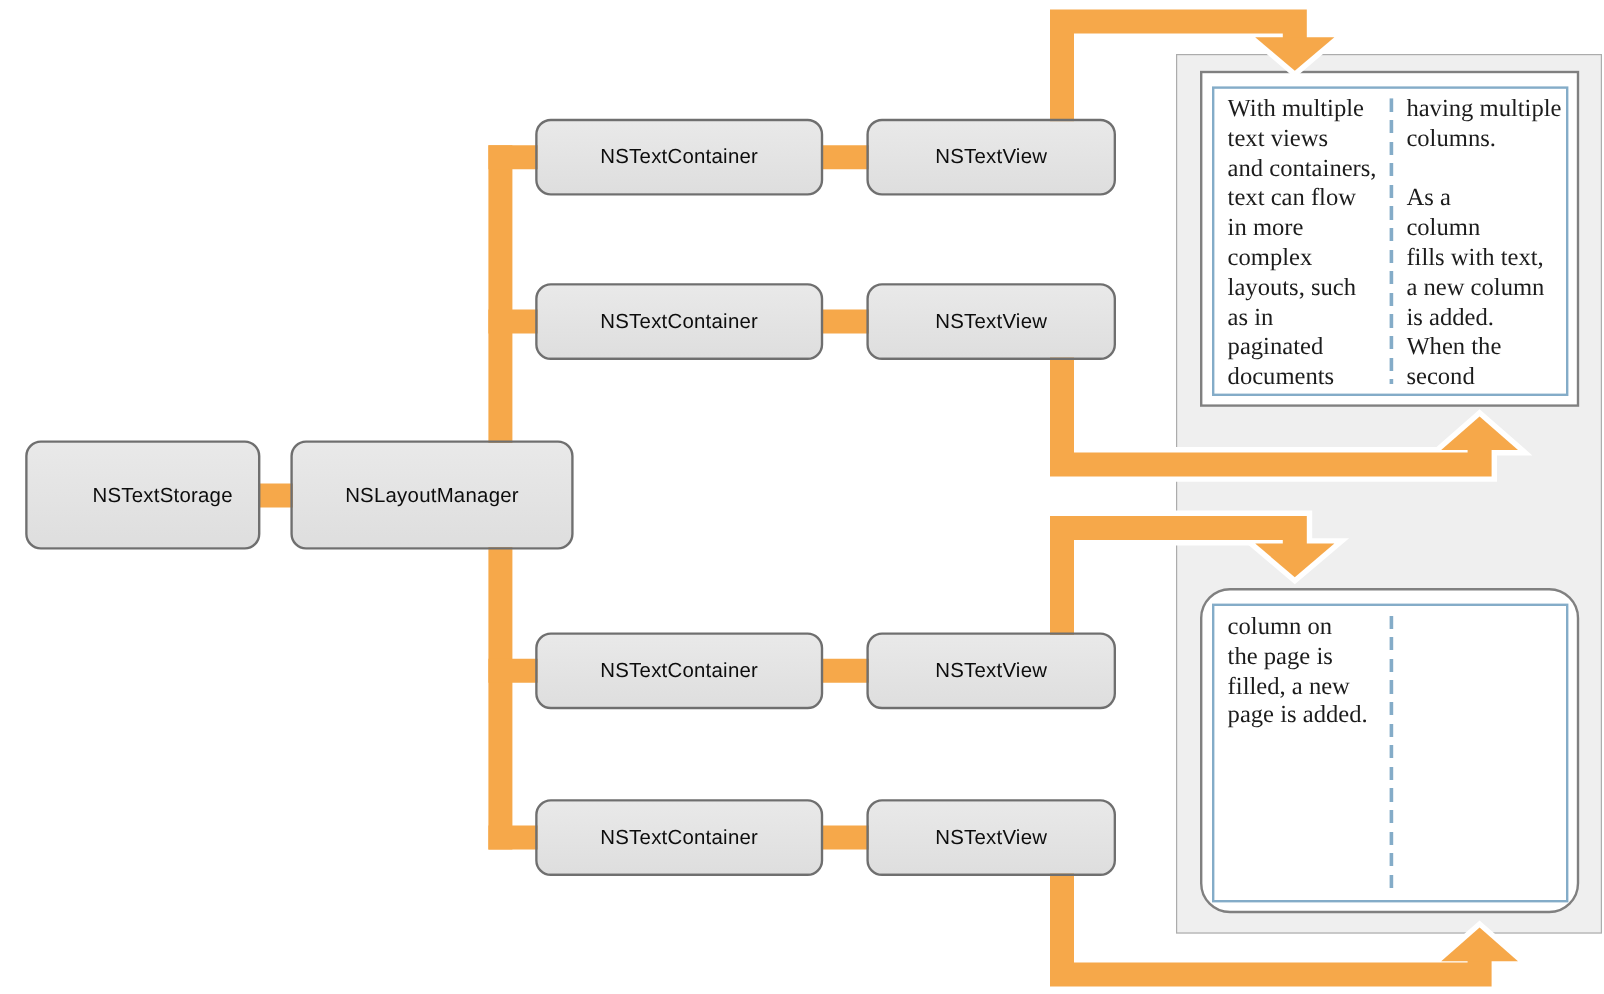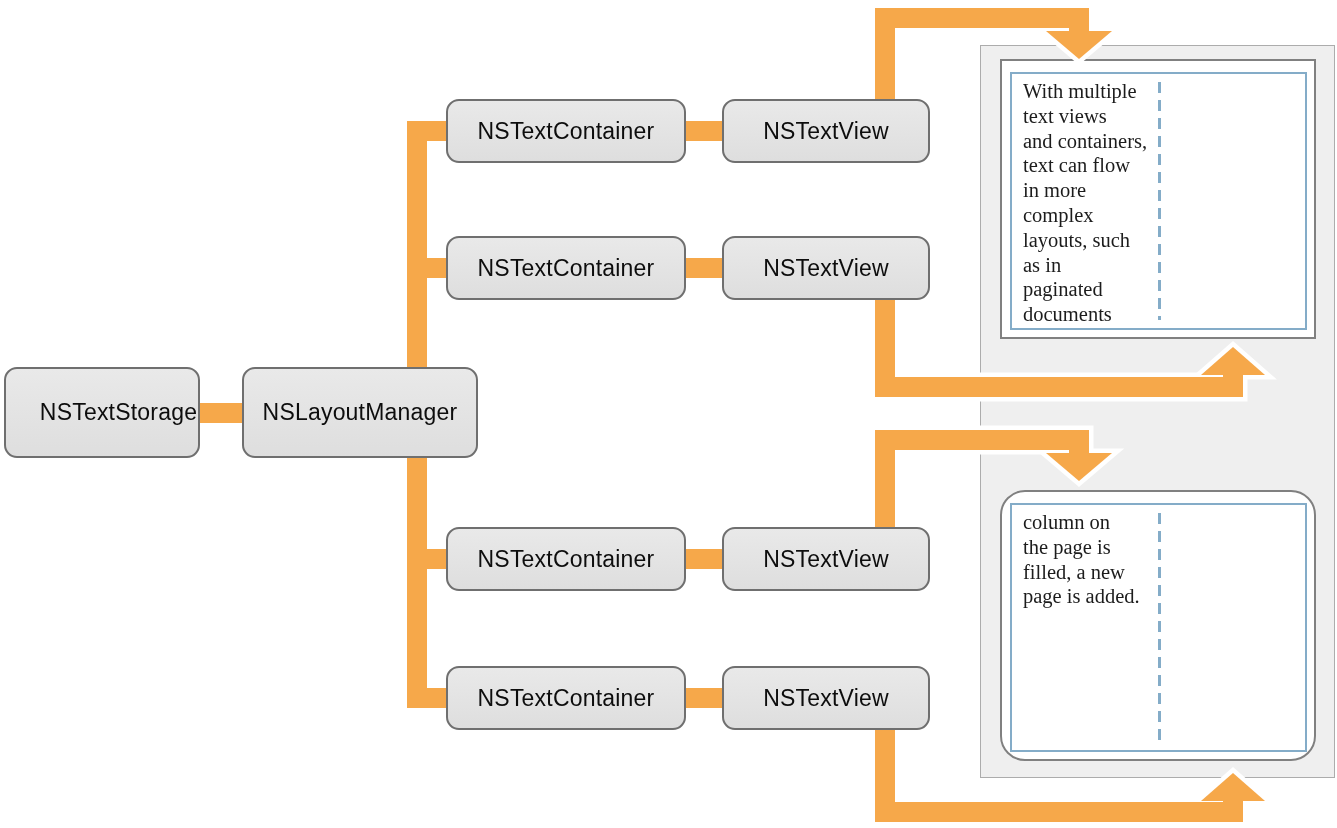--- a/index.html
+++ b/index.html
@@ -38,21 +38,21 @@
   .wire{stroke:#f6a84a;stroke-width:20;fill:none;}
   .wire-halo{stroke:#ffffff;stroke-width:29;fill:none;}
   .head{fill:#f6a84a;stroke:none;}
   .head-halo{fill:#ffffff;stroke:#ffffff;stroke-width:9;stroke-linejoin:miter;}
   
   .node{
     position:absolute;z-index:3;box-sizing:border-box;
     background:linear-gradient(180deg,#e9e9e9,#dedede);
     border:2px solid #6f6f6f;border-radius:13px;
     display:flex;align-items:center;justify-content:center;
-    font-size:23px;color:#0d0d0d;letter-spacing:0.2px;
+    font-size:17px;color:#0d0d0d;letter-spacing:0.2px;
   }
   .node-lg{width:196px;height:91px;}
   .node-md{width:240px;height:64px;}
   .node-sm{width:208px;height:64px;text-align:center;}
 </style>
 </head>
 <body>
 
 <div class="canvas">
 
@@ -63,20 +63,30 @@
         <div class="col col-l">With multiple
 text views
 and containers,
 text can flow
 in more
 complex
 layouts, such
 as in
 paginated
 documents</div>
+        <div class="col col-r">having multiple
+columns.
+
+As a
+column
+fills with text,
+a new column
+is added.
+When the
+second</div>
       </div>
     </div>
     <div class="page page2">
       <div class="frame">
         <div class="divider"></div>
         <div class="col col-l">column on
 the page is
 filled, a new
 page is added.</div>
         <div class="col col-r"></div>
@@ -125,21 +135,21 @@
     </g>
 
     <g>
       <path class="wire-halo" d="M885,726 V812 H1233 V800"></path>
       <polygon class="head-halo" points="1201,801 1265,801 1233,773"></polygon>
       <path class="wire" d="M885,726 V812 H1233 V800"></path>
       <polygon class="head" points="1201,801 1265,801 1233,773"></polygon>
     </g>
   </svg>
 
-  <div class="node node-lg" style="left:4px;top:367px;padding-left:33px;">NSTextStorage</div>
+  <div class="node node-lg" style="left:21px;top:367px;padding-left:33px;">NSTextStorage</div>
   <div class="node node-lg" style="left:242px;top:367px;width:236px;">NSLayoutManager</div>
 
   <div class="node node-md" style="left:446px;top:99px;">NSTextContainer</div>
   <div class="node node-sm" style="left:722px;top:99px;">NSTextView</div>
 
   <div class="node node-md" style="left:446px;top:236px;">NSTextContainer</div>
   <div class="node node-sm" style="left:722px;top:236px;">NSTextView</div>
 
   <div class="node node-md" style="left:446px;top:527px;">NSTextContainer</div>
   <div class="node node-sm" style="left:722px;top:527px;">NSTextView</div>

